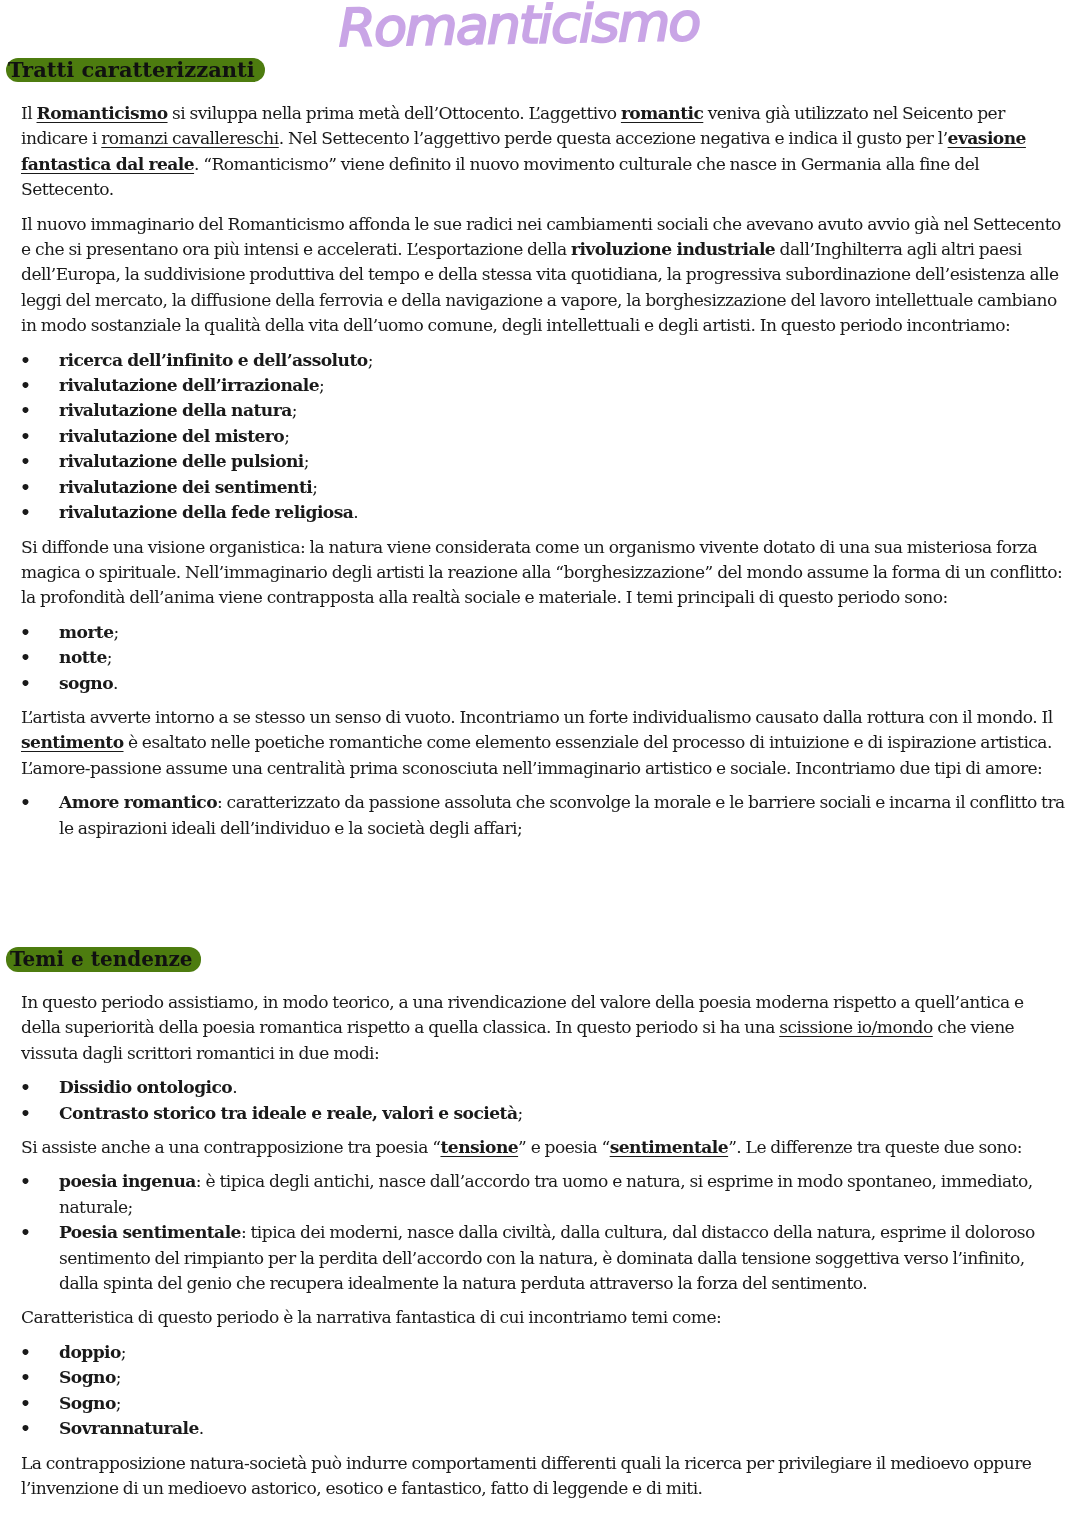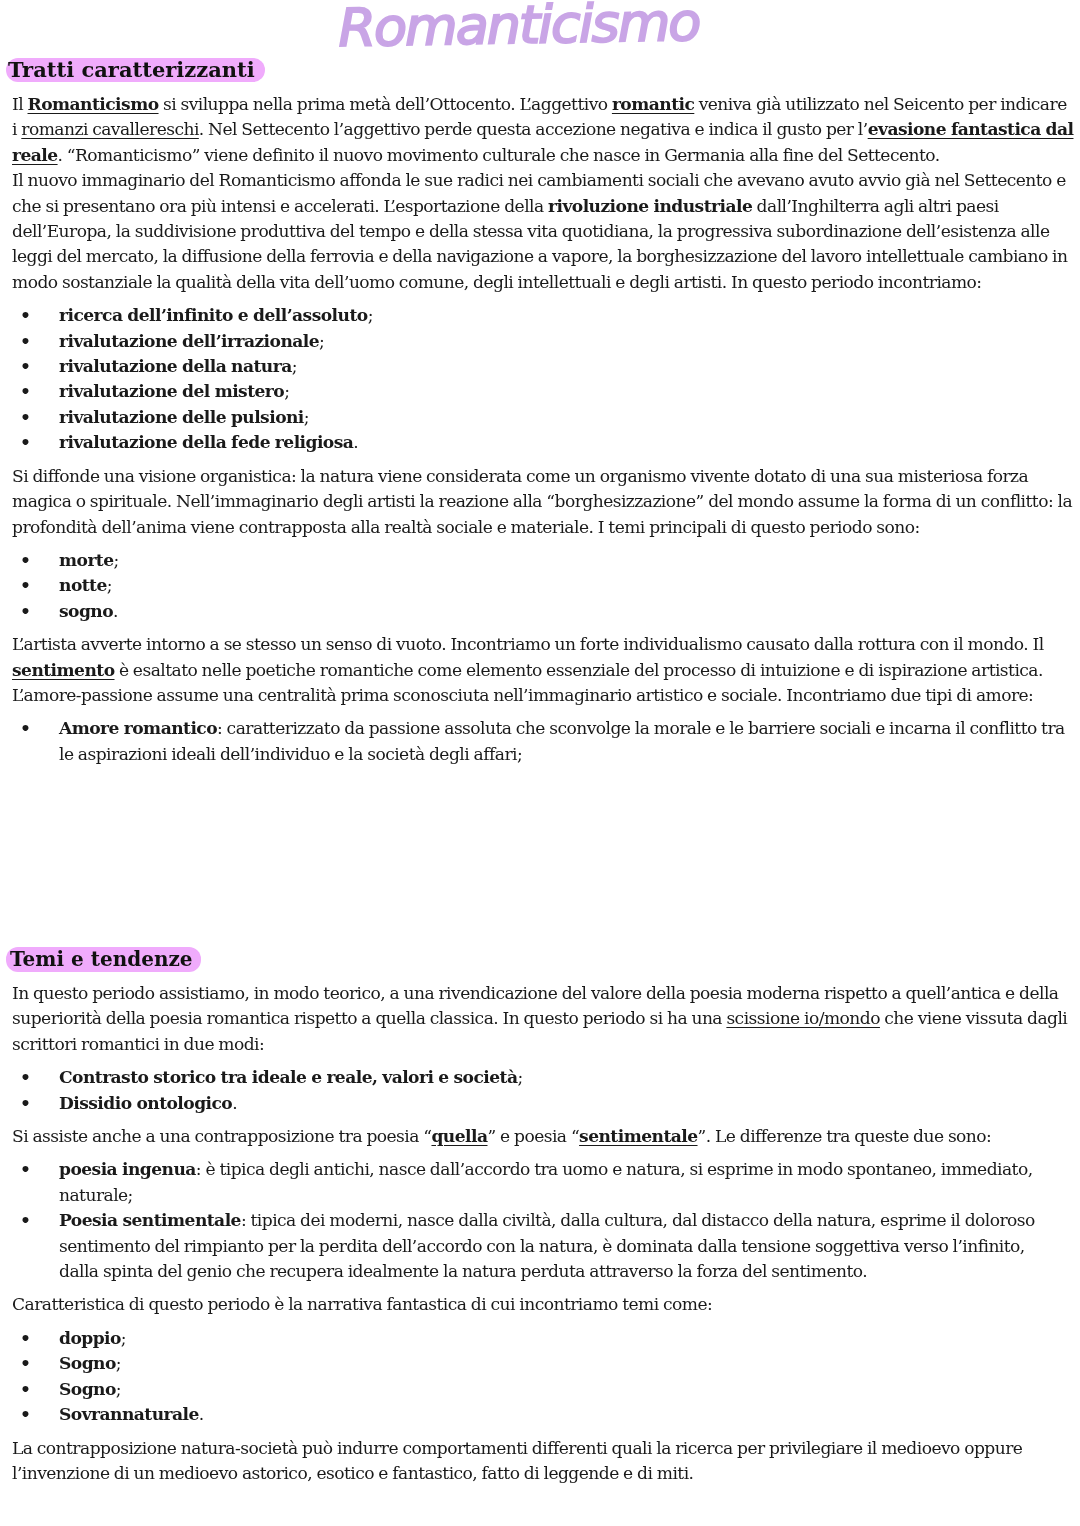--- a/index.html
+++ b/index.html
@@ -26,42 +26,42 @@
       letter-spacing: -2px;
       transform: scaleX(1.04) rotate(-1deg);
       transform-origin: left top;
       -webkit-text-stroke: 2px #c9a5e6;
       font-style: italic;
     }
     .section-heading {
       position: absolute;
       left: 6px;
       display: inline-block;
-      background: #f0abfc;
+      background: #4d7c0f;
       border-radius: 12px;
       padding: 0 10px 0 2px;
       font-family: "DejaVu Serif", serif;
       font-weight: bold;
       color: #111;
       line-height: 1.15;
     }
     #h1 { top: 58px; font-size: 21px; }
     #h2 { top: 947px; font-size: 20px; padding: 1px 8px 1px 4px; }
     .block {
       position: absolute;
       left: 12px;
       width: 1062px;
       font-size: 17.1px;
       line-height: 25.4px;
       letter-spacing: -0.55px;
       word-spacing: -0.5px;
     }
     #sec1 { top: 92px; }
     #sec2 { top: 981px; }
-    p { margin: 0; }
+    p { margin: 9px; }
     ul {
       list-style: none;
       margin: 8px;
       padding: 0;
     }
     li {
       position: relative;
       padding-left: 39px;
     }
     li::before {
@@ -83,43 +83,44 @@
 
 <div class="block" id="sec1">
   <p><span>Il </span><b class="u">Romanticismo</b><span> si sviluppa nella prima metà dell’Ottocento. L’aggettivo </span><b class="u">romantic</b><span> veniva già utilizzato nel Seicento per indicare i </span><span class="u">romanzi cavallereschi</span><span>. Nel Settecento l’aggettivo perde questa accezione negativa e indica il gusto per l’</span><b class="u">evasione fantastica dal reale</b><span>. “Romanticismo” viene definito il nuovo movimento culturale che nasce in Germania alla fine del Settecento.</span></p>
   <p><span>Il nuovo immaginario del Romanticismo affonda le sue radici nei cambiamenti sociali che avevano avuto avvio già nel Settecento e che si presentano ora più intensi e accelerati. L’esportazione della </span><b>rivoluzione industriale</b><span> dall’Inghilterra agli altri paesi dell’Europa, la suddivisione produttiva del tempo e della stessa vita quotidiana, la progressiva subordinazione dell’esistenza alle leggi del mercato, la diffusione della ferrovia e della navigazione a vapore, la borghesizzazione del lavoro intellettuale cambiano in modo sostanziale la qualità della vita dell’uomo comune, degli intellettuali e degli artisti. In questo periodo incontriamo:</span></p>
   <ul>
     <li><b>ricerca dell’infinito e dell’assoluto</b><span>;</span></li>
     <li><b>rivalutazione dell’irrazionale</b><span>;</span></li>
     <li><b>rivalutazione della natura</b><span>;</span></li>
     <li><b>rivalutazione del mistero</b><span>;</span></li>
     <li><b>rivalutazione delle pulsioni</b><span>;</span></li>
+    <li><b>rivalutazione dei sentimenti</b><span>;</span></li>
     <li><b>rivalutazione della fede religiosa</b><span>.</span></li>
   </ul>
   <p>Si diffonde una visione organistica: la natura viene considerata come un organismo vivente dotato di una sua misteriosa forza magica o spirituale. Nell’immaginario degli artisti la reazione alla “borghesizzazione” del mondo assume la forma di un conflitto: la profondità dell’anima viene contrapposta alla realtà sociale e materiale. I temi principali di questo periodo sono:</p>
   <ul>
     <li><b>morte</b><span>;</span></li>
     <li><b>notte</b><span>;</span></li>
     <li><b>sogno</b><span>.</span></li>
   </ul>
   <p><span>L’artista avverte intorno a se stesso un senso di vuoto. Incontriamo un forte individualismo causato dalla rottura con il mondo. Il </span><b class="u">sentimento</b><span> è esaltato nelle poetiche romantiche come elemento essenziale del processo di intuizione e di ispirazione artistica. L’amore-passione assume una centralità prima sconosciuta nell’immaginario artistico e sociale. Incontriamo due tipi di amore:</span></p>
   <ul>
     <li><b>Amore romantico</b><span>: caratterizzato da passione assoluta che sconvolge la morale e le barriere sociali e incarna il conflitto tra le aspirazioni ideali dell’individuo e la società degli affari;</span></li>
   </ul>
 </div>
 
 <div class="section-heading" id="h2">Temi e tendenze</div>
 
 <div class="block" id="sec2">
   <p><span>In questo periodo assistiamo, in modo teorico, a una rivendicazione del valore della poesia moderna rispetto a quell’antica e della superiorità della poesia romantica rispetto a quella classica. In questo periodo si ha una </span><span class="u">scissione io/mondo</span><span> che viene vissuta dagli scrittori romantici in due modi:</span></p>
   <ul>
+    <li><b>Dissidio ontologico</b><span>.</span></li>
     <li><b>Contrasto storico tra ideale e reale, valori e società</b><span>;</span></li>
-    <li><b>Dissidio ontologico</b><span>.</span></li>
   </ul>
-  <p><span>Si assiste anche a una contrapposizione tra poesia “</span><b class="u">quella</b><span>” e poesia “</span><b class="u">sentimentale</b><span>”. Le differenze tra queste due sono:</span></p>
+  <p><span>Si assiste anche a una contrapposizione tra poesia “</span><b class="u">tensione</b><span>” e poesia “</span><b class="u">sentimentale</b><span>”. Le differenze tra queste due sono:</span></p>
   <ul>
     <li><b>poesia ingenua</b><span>: è tipica degli antichi, nasce dall’accordo tra uomo e natura, si esprime in modo spontaneo, immediato, naturale;</span></li>
     <li><b>Poesia sentimentale</b><span>: tipica dei moderni, nasce dalla civiltà, dalla cultura, dal distacco della natura, esprime il doloroso sentimento del rimpianto per la perdita dell’accordo con la natura, è dominata dalla tensione soggettiva verso l’infinito, dalla spinta del genio che recupera idealmente la natura perduta attraverso la forza del sentimento.</span></li>
   </ul>
   <p>Caratteristica di questo periodo è la narrativa fantastica di cui incontriamo temi come:</p>
   <ul>
     <li><b>doppio</b><span>;</span></li>
     <li><b>Sogno</b><span>;</span></li>
     <li><b>Sogno</b><span>;</span></li>
     <li><b>Sovrannaturale</b><span>.</span></li>

